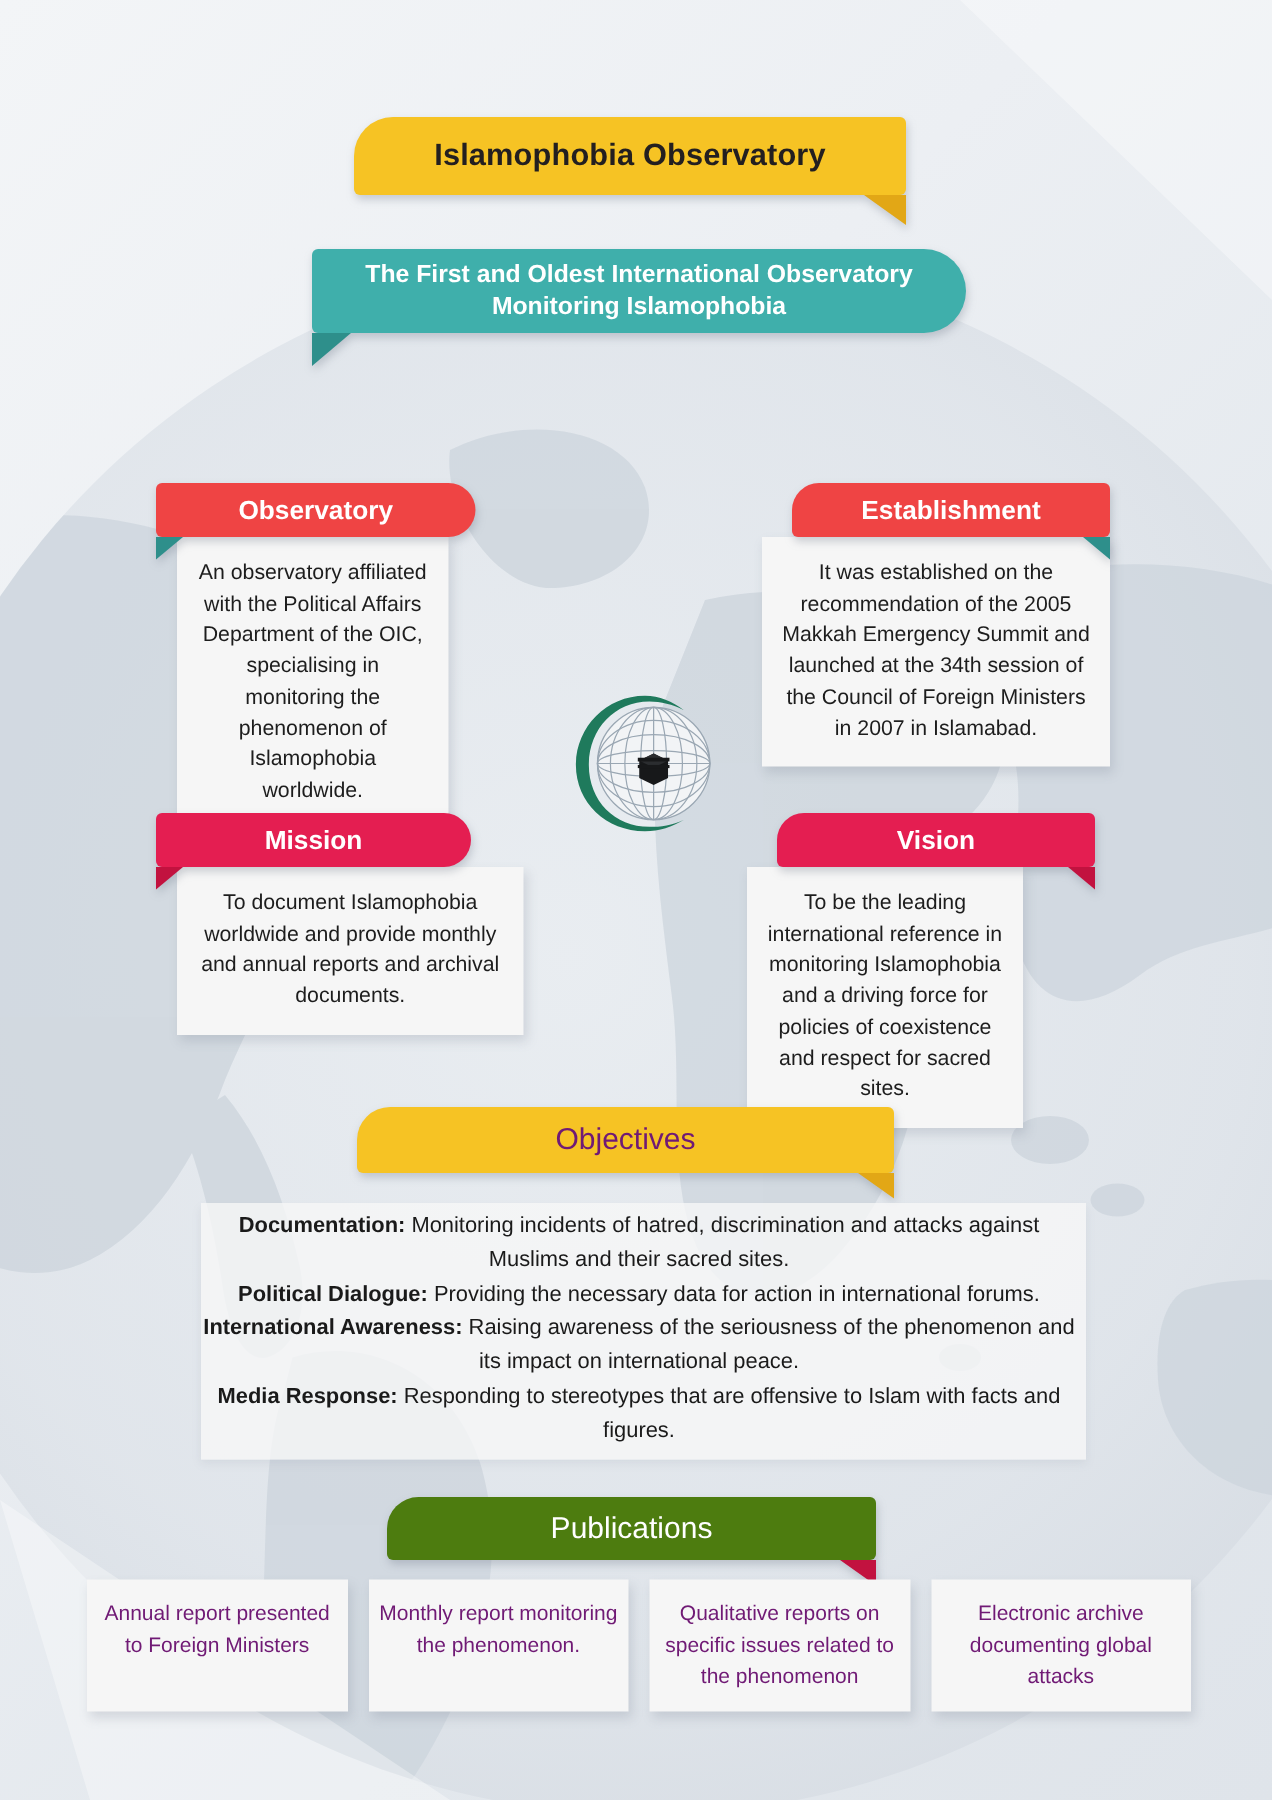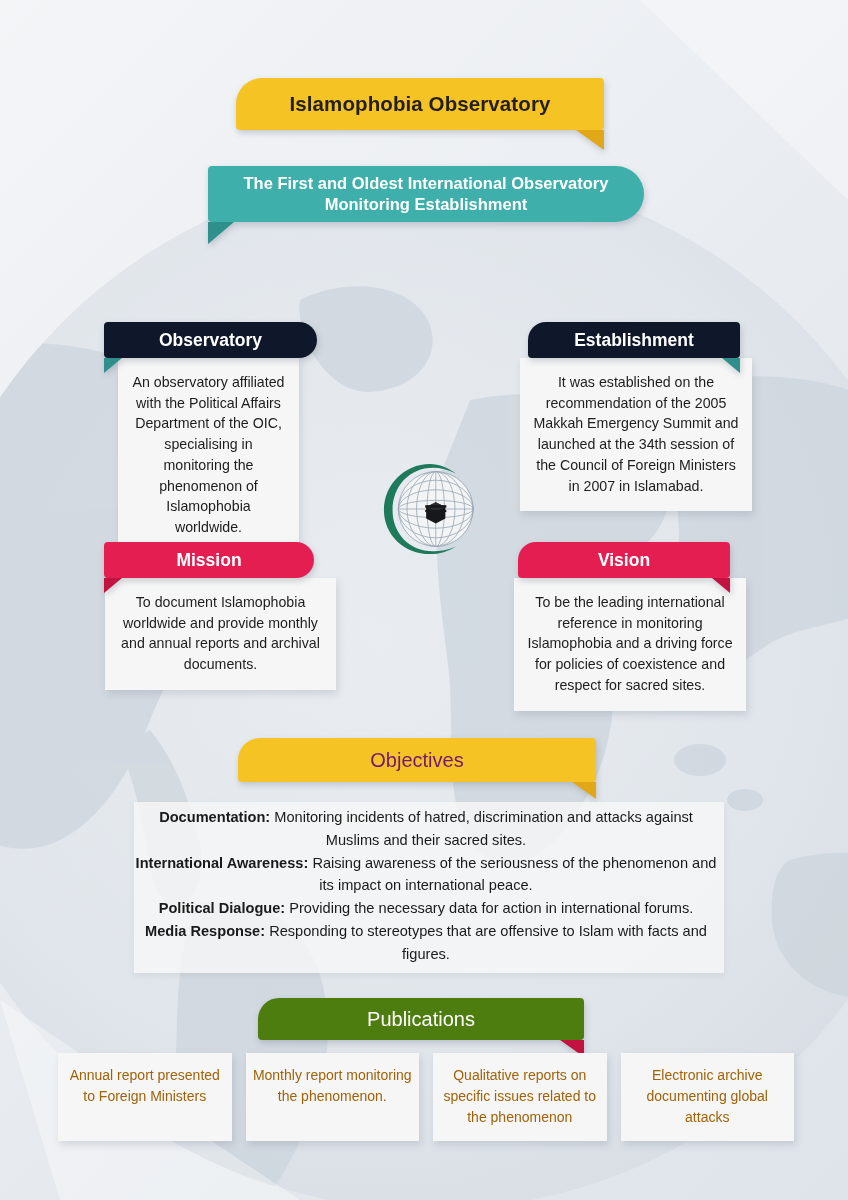--- a/index.html
+++ b/index.html
@@ -127,50 +127,50 @@
     background: #F6F6F6;
     color: #1d1d1d;
     font-size: 14.2px;
     line-height: 1.46;
     text-align: center;
     padding: 14px 13px 15px;
     box-shadow: 2px 4px 7px rgba(110,120,135,0.22);
   }
 
   
-  .hd-teal    .hd-inner { background: #0f172a; }
+  .hd-teal    .hd-inner { background: #ef4444; }
   .hd-crimson .hd-inner { background: #E41E51; }
 
   .hd-left  .hd-inner { border-radius: 4px 18px 18px 4px; }
   .hd-right .hd-inner { border-radius: 18px 4px 4px 4px; }
 
   .hd-left .tail  { left: 0;  top: 36px; }
   .hd-right .tail { right: 0; top: 36px; }
 
   .hd-teal.hd-left  .tail { border-top: 15px solid #2E8F8B; border-right: 18px solid transparent; }
   .hd-teal.hd-right .tail { border-top: 15px solid #2E8F8B; border-left: 18px solid transparent; }
   .hd-crimson.hd-left  .tail { border-top: 15px solid #C2123F; border-right: 18px solid transparent; }
   .hd-crimson.hd-right .tail { border-top: 15px solid #C2123F; border-left: 18px solid transparent; }
 
   
   #card-observatory   { left: 104px; top: 322px; width: 227px; }
   #card-observatory .card-head { width: 213px; margin-left: 0; }
   #card-observatory .card-body { margin-left: 14px; width: 181px; }
 
   #card-establishment { left: 508px; top: 322px; width: 232px; }
   #card-establishment .card-head { width: 212px; margin-left: 20px; }
-  #card-establishment .card-body { margin-left: 12px; width: 232px; }
+  #card-establishment .card-body { margin-left: 0; width: 232px; }
 
   #card-mission       { left: 104px; top: 542px; width: 245px; }
   #card-mission .card-head { width: 210px; margin-left: 0; }
-  #card-mission .card-body { margin-left: 1px; width: 231px; }
+  #card-mission .card-body { margin-left: 14px; width: 231px; }
 
   #card-vision        { left: 498px; top: 542px; width: 232px; }
   #card-vision .card-head { width: 212px; margin-left: 20px; }
-  #card-vision .card-body { margin-left: 16px; width: 232px; }
+  #card-vision .card-body { margin-left: 0; width: 184px; }
 
   
   #oic-logo {
     position: absolute;
     left: 382px; top: 461px;
     width: 96px; height: 96px;
     z-index: 3;
   }
 
   
@@ -231,21 +231,21 @@
     gap: 14px;
     z-index: 3;
   }
   .pub-card {
     flex: 1 1 0;
     background: #F6F6F6;
     box-shadow: 2px 4px 7px rgba(110,120,135,0.22);
     text-align: center;
     font-size: 14px;
     line-height: 1.5;
-    color: #a16207;
+    color: #701a75;
     padding: 12px 6px 13px;
     min-height: 78px;
   }
 </style>
 </head>
 <body>
 
 <svg id="bg-watermark" viewBox="0 0 848 1200" preserveAspectRatio="xMidYMid slice">
   <defs>
     <radialGradient id="globeGrad" cx="45%" cy="45%" r="62%">
@@ -300,21 +300,21 @@
 </svg>
 
 <div class="page">
 
   <div class="ribbon" id="title-ribbon">
     <div class="rb-body">Islamophobia Observatory</div>
     <span class="tail"></span>
   </div>
 
   <div class="ribbon" id="subtitle-ribbon">
-    <div class="rb-body">The First and Oldest International Observatory Monitoring Establishment</div>
+    <div class="rb-body">The First and Oldest International Observatory Monitoring Islamophobia</div>
     <span class="tail"></span>
   </div>
 
 
   <div class="info-card" id="card-observatory">
     <div class="card-head hd-teal hd-left">
       <div class="hd-inner">Observatory</div>
       <span class="tail"></span>
     </div>
     <div class="card-body">An observatory affiliated with the Political Affairs Department of the OIC, specialising in monitoring the phenomenon of Islamophobia worldwide.</div>
@@ -377,24 +377,24 @@
   <div class="ribbon" id="objectives-ribbon">
     <div class="rb-body">Objectives</div>
     <span class="tail"></span>
   </div>
 
   <div id="objectives-body">
     <p>
       <span class="lead">Documentation:</span><span> Monitoring incidents of hatred, discrimination and attacks against Muslims and their sacred sites.</span>
     </p>
     <p>
-      <span class="lead">International Awareness:</span><span> Raising awareness of the seriousness of the phenomenon and its impact on international peace.</span>
+      <span class="lead">Political Dialogue:</span><span> Providing the necessary data for action in international forums.</span>
     </p>
     <p>
-      <span class="lead">Political Dialogue:</span><span> Providing the necessary data for action in international forums.</span>
+      <span class="lead">International Awareness:</span><span> Raising awareness of the seriousness of the phenomenon and its impact on international peace.</span>
     </p>
     <p>
       <span class="lead">Media Response:</span><span> Responding to stereotypes that are offensive to Islam with facts and figures.</span>
     </p>
   </div>
 
   <div class="ribbon" id="publications-ribbon">
     <div class="rb-body">Publications</div>
     <span class="tail"></span>
   </div>

